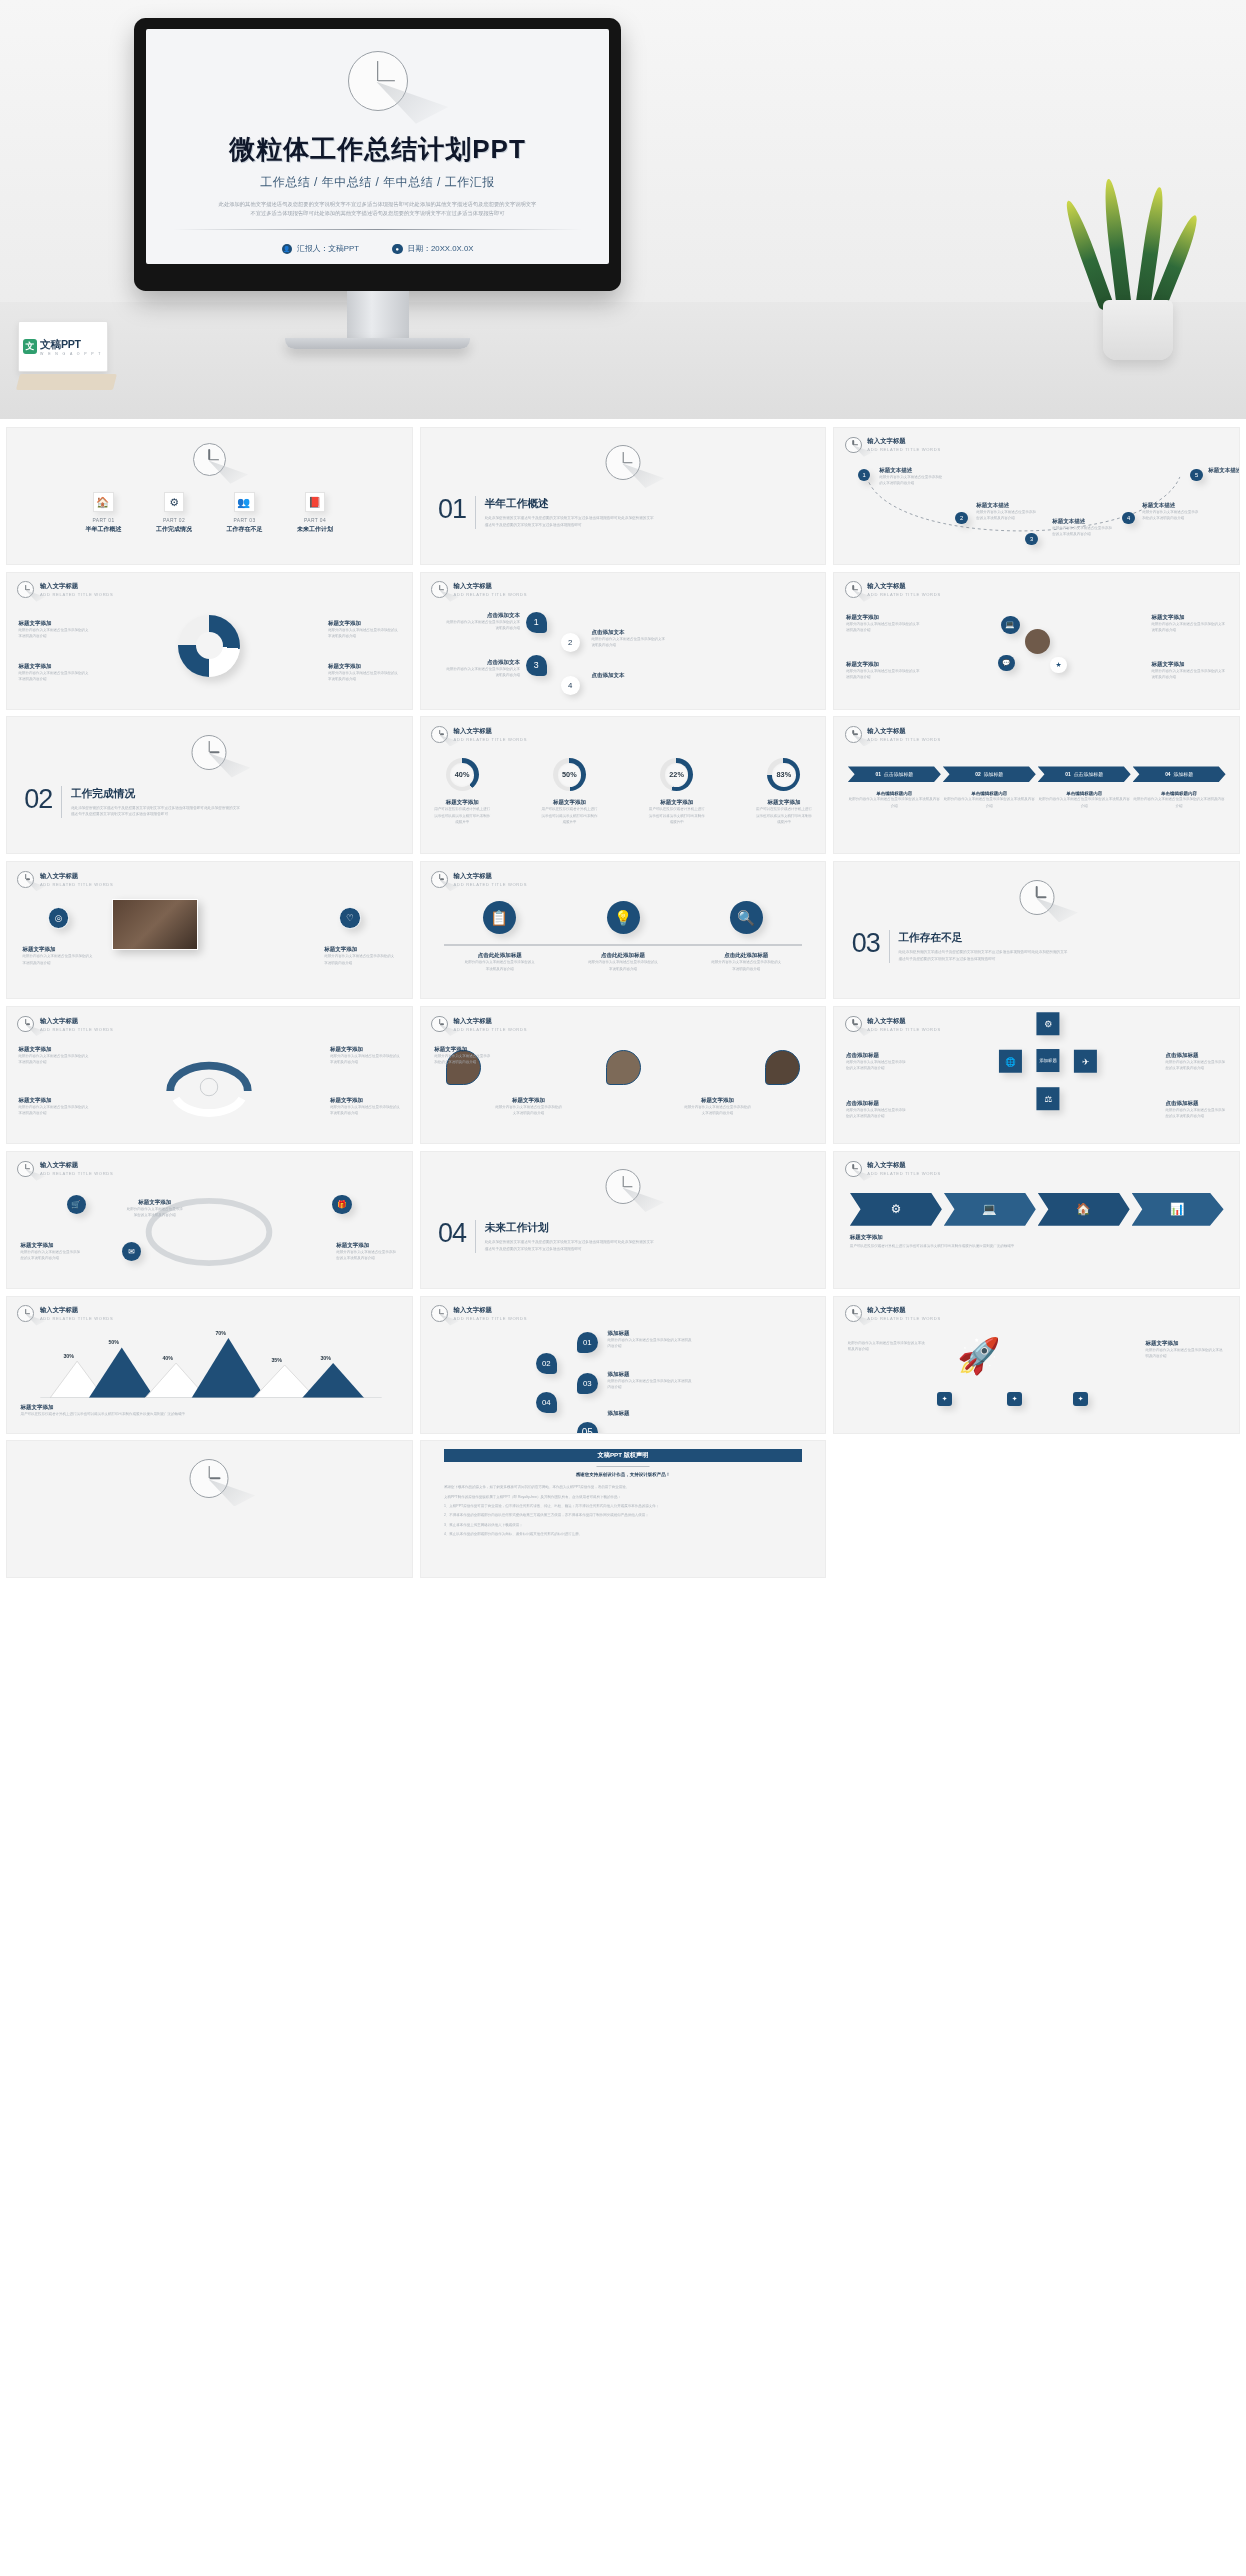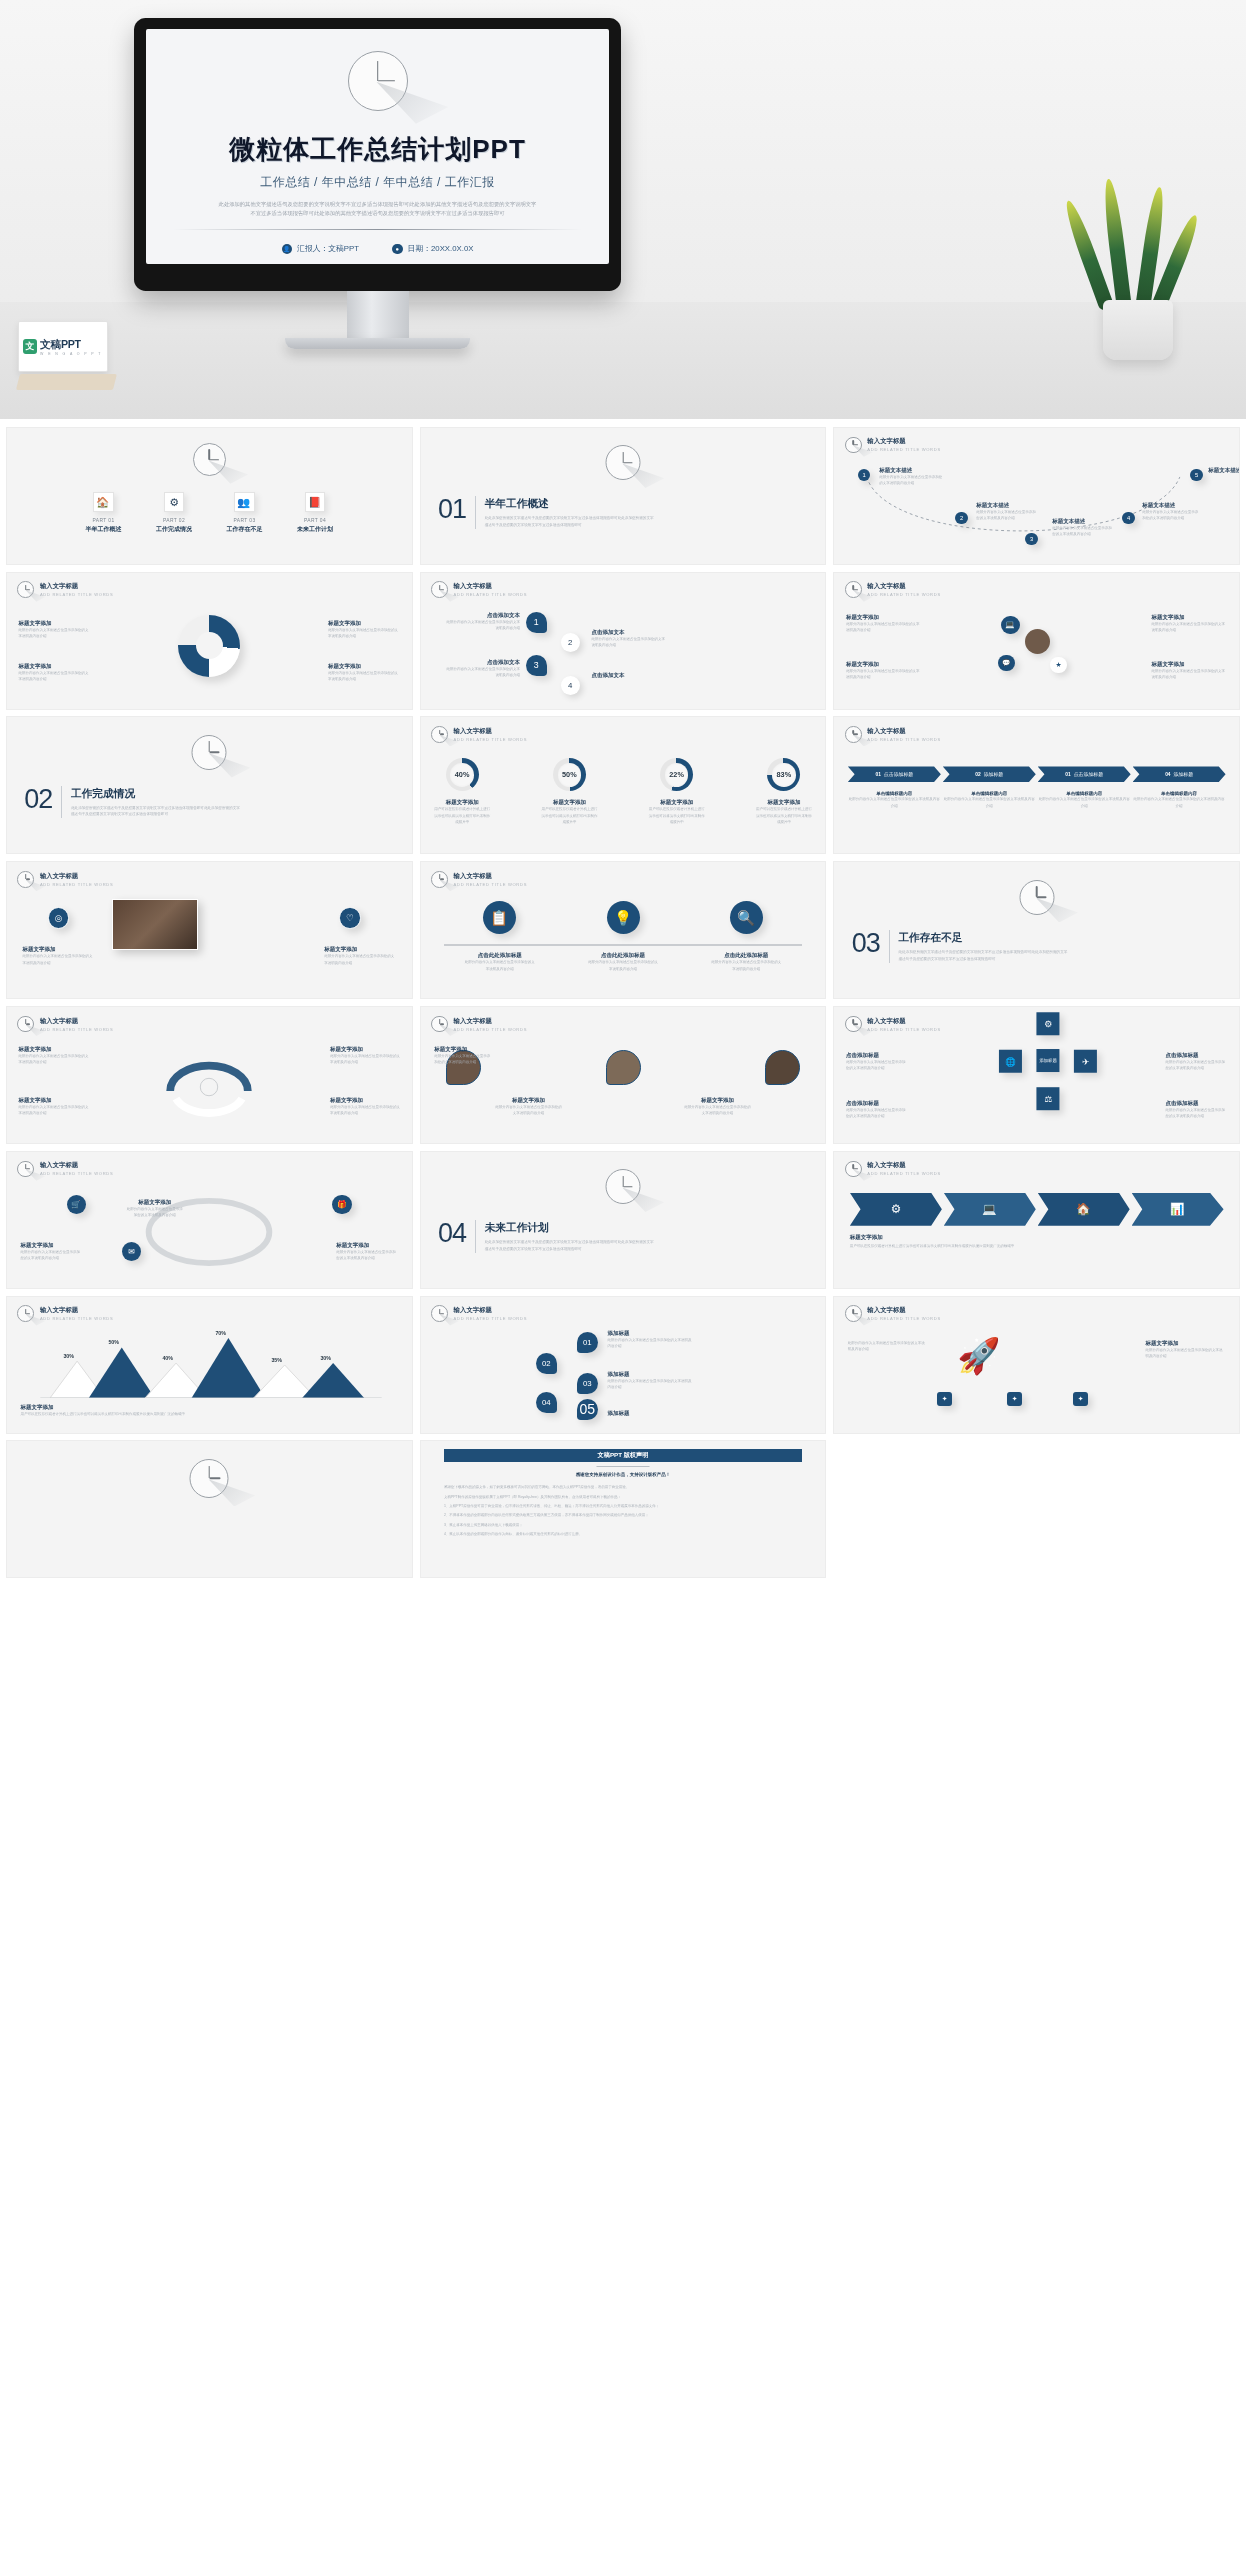--- a/index.html
+++ b/index.html
@@ -842,21 +842,21 @@
       </div>
     <div class="bcirc" style="position:absolute;left:115px;top:56px;width:21.4px;height:21.4px;border-radius:50% 50% 3.9px 50%;font-size:7.8px">
         <span>02</span>
       </div>
     <div class="bcirc" style="position:absolute;left:156px;top:76px;width:21.4px;height:21.4px;border-radius:50% 50% 50% 3.9px;font-size:7.8px">
         <span>03</span>
       </div>
     <div class="bcirc" style="position:absolute;left:115px;top:95px;width:21.4px;height:21.4px;border-radius:50% 50% 3.9px 50%;font-size:7.8px">
         <span>04</span>
       </div>
-    <div class="bcirc" style="position:absolute;left:156px;top:102px;width:21.4px;height:21.4px;border-radius:50% 50% 50% 3.9px;font-size:14px">
+    <div class="bcirc" style="position:absolute;left:156px;top:125px;width:21.4px;height:21.4px;border-radius:50% 50% 50% 3.9px;font-size:10px">
         <span>05</span>
       </div>
     <div style="position:absolute;left:187px;top:33px;width:84px">
       <div class="lbl">添加标题</div>
       <div class="tiny">此部分内容作为文字阐述占位显示添加您的文字说明及内容介绍</div>
     </div>
     <div style="position:absolute;left:187px;top:74px;width:84px">
       <div class="lbl">添加标题</div>
       <div class="tiny">此部分内容作为文字阐述占位显示添加您的文字说明及内容介绍</div>
     </div>

